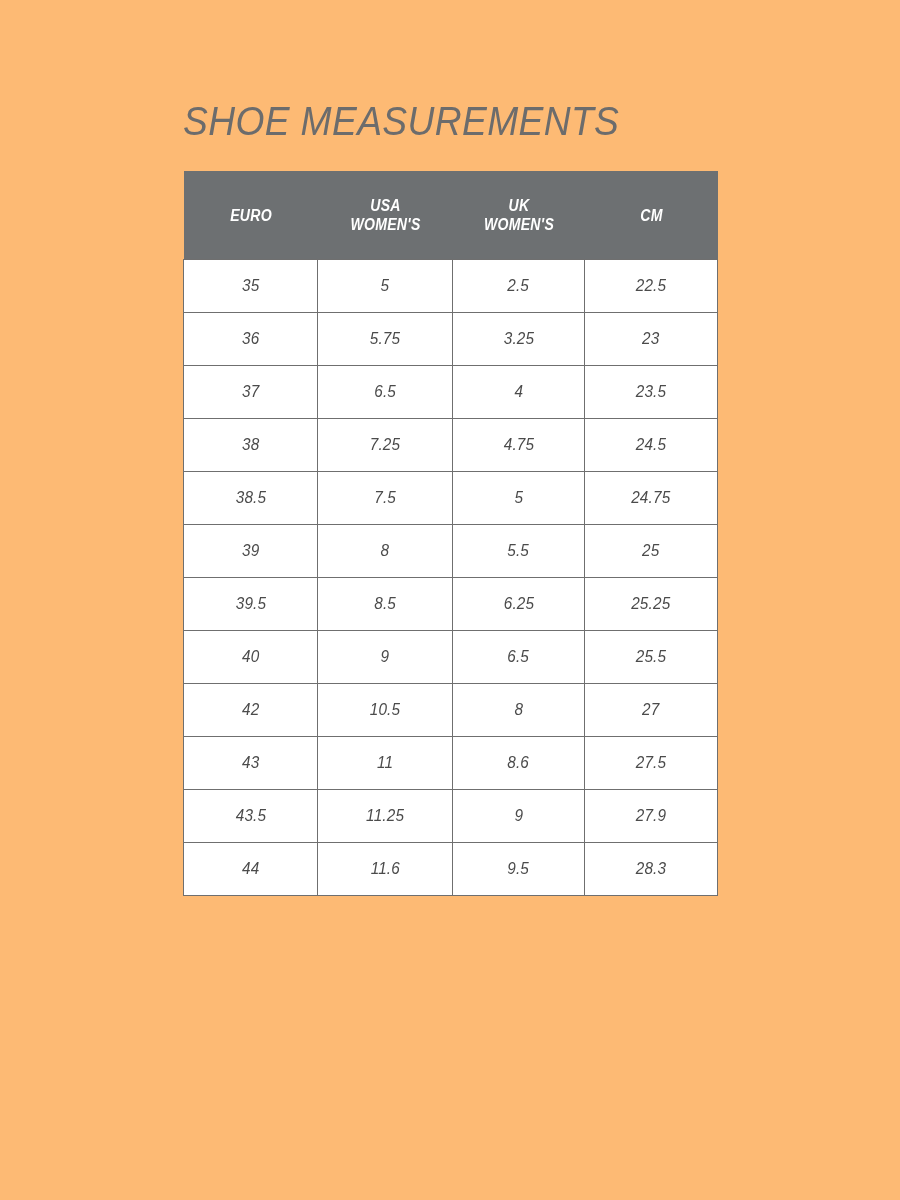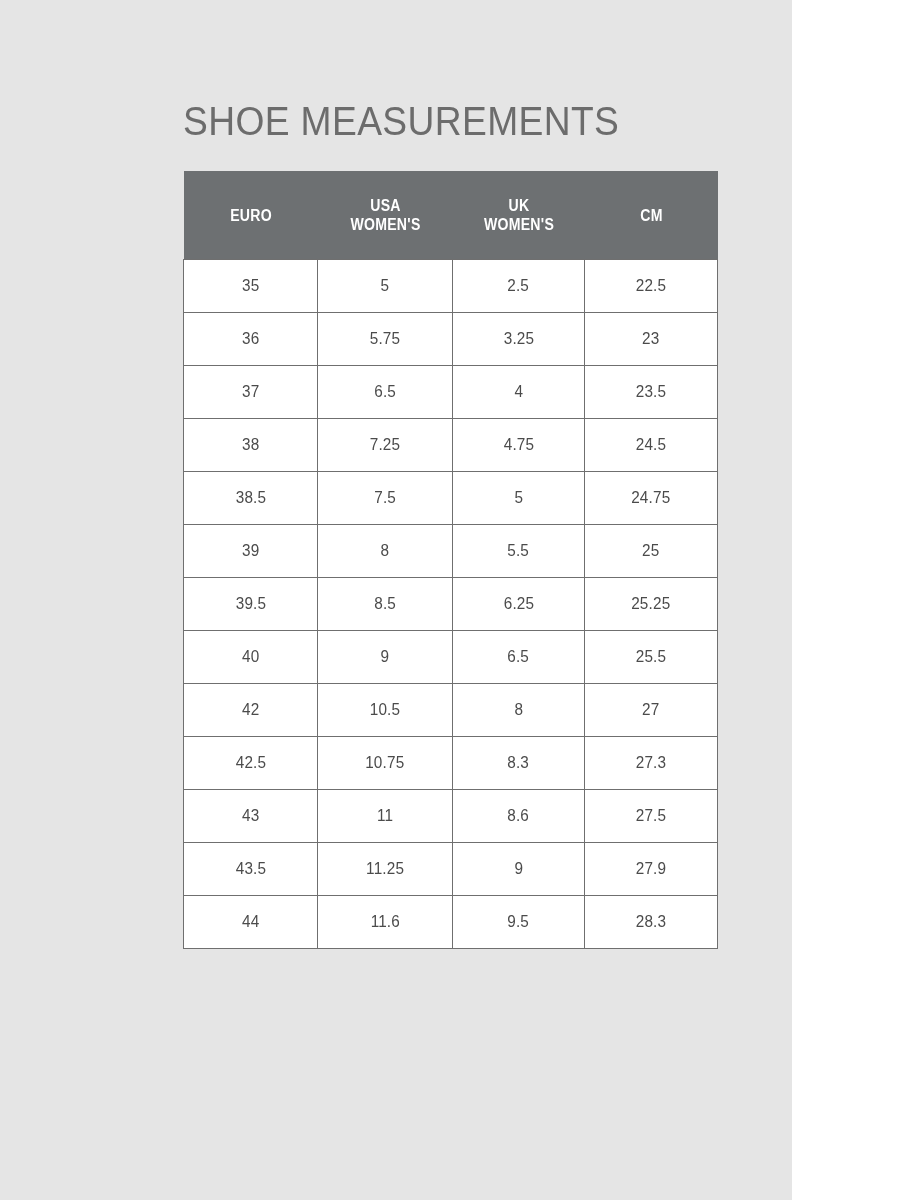--- a/index.html
+++ b/index.html
@@ -10,24 +10,25 @@
   }
   body {
     width: 900px;
     height: 1200px;
     font-family: "Liberation Sans", "DejaVu Sans", sans-serif;
     -webkit-font-smoothing: antialiased;
   }
 
   .page {
     position: relative;
-    width: 792px;
+    width: 900px;
     height: 1200px;
-    background: #e5e5e5;
+    background: #fdba74;
     overflow: hidden;
+    font-style: italic;
   }
 
   
   .page-title {
     position: absolute;
     left: 183px;
     top: 70px;
     font-family: "Liberation Sans", "DejaVu Sans", sans-serif;
     font-size: 40px;
     line-height: 48px;
@@ -177,26 +178,20 @@
           <td><span class="cellv">6.5</span></td>
           <td><span class="cellv">25.5</span></td>
         </tr>
         <tr>
           <td><span class="cellv">42</span></td>
           <td><span class="cellv">10.5</span></td>
           <td><span class="cellv">8</span></td>
           <td><span class="cellv">27</span></td>
         </tr>
         <tr>
-          <td><span class="cellv">42.5</span></td>
-          <td><span class="cellv">10.75</span></td>
-          <td><span class="cellv">8.3</span></td>
-          <td><span class="cellv">27.3</span></td>
-        </tr>
-        <tr>
           <td><span class="cellv">43</span></td>
           <td><span class="cellv">11</span></td>
           <td><span class="cellv">8.6</span></td>
           <td><span class="cellv">27.5</span></td>
         </tr>
         <tr>
           <td><span class="cellv">43.5</span></td>
           <td><span class="cellv">11.25</span></td>
           <td><span class="cellv">9</span></td>
           <td><span class="cellv">27.9</span></td>

